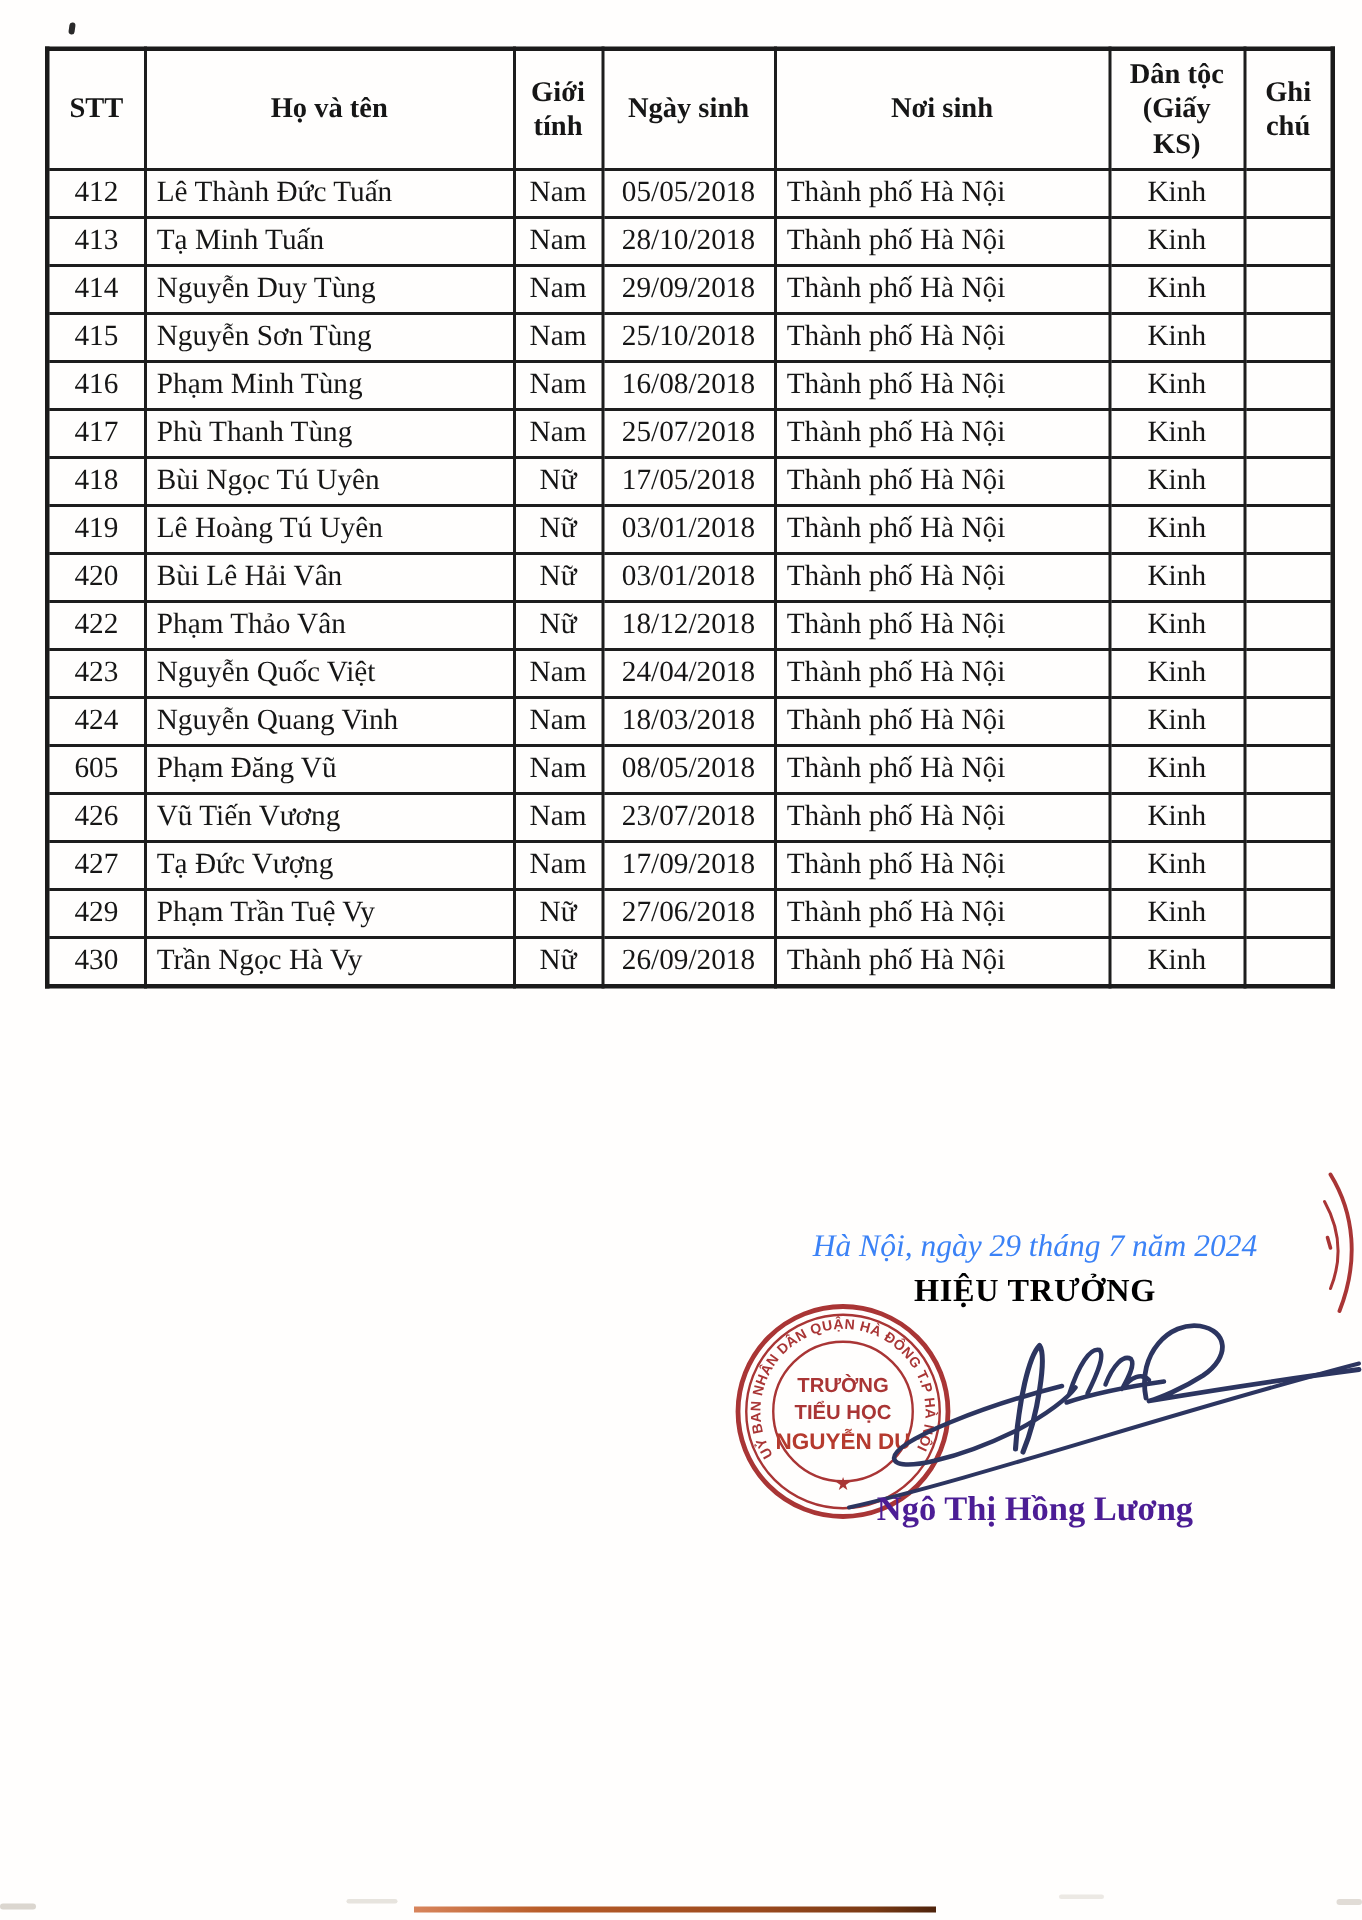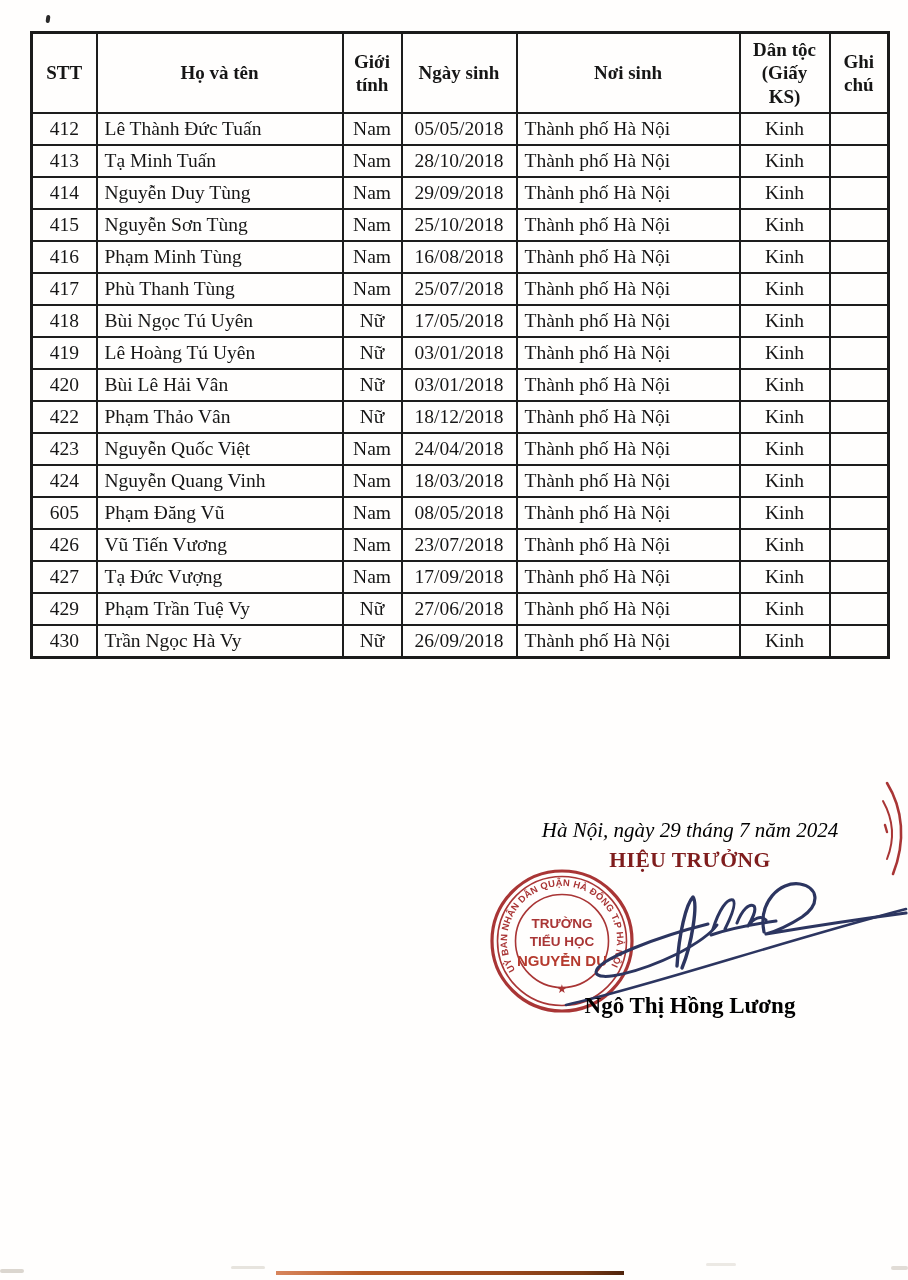--- a/index.html
+++ b/index.html
@@ -39,29 +39,29 @@
     white-space:nowrap;
   }
   .student-table tbody td.cell-name,
   .student-table tbody td.cell-pob{
     text-align:left;
     padding-left:7px;
   }
   
   .date-line{
     position:absolute;left:480px;top:818px;width:420px;
-    text-align:center;font-style:italic;font-size:21px;color:#000000;
+    text-align:center;font-style:italic;font-size:21px;color:#3b82f6;
   }
   .principal-title{
     position:absolute;left:480px;top:848px;width:420px;
-    text-align:center;font-weight:bold;font-size:21.5px;letter-spacing:.5px;color:#7f1d1d;
+    text-align:center;font-weight:bold;font-size:21.5px;letter-spacing:.5px;color:#000000;
   }
   .signer-name{
     position:absolute;left:480px;top:993px;width:420px;
-    text-align:center;font-weight:bold;font-size:23px;color:#000000;
+    text-align:center;font-weight:bold;font-size:23px;color:#4c1d95;
     z-index:6;
   }
   .stamp-svg{position:absolute;left:487px;top:866px;z-index:3;}
   .stamp-svg text{font-family:"Liberation Sans","DejaVu Sans",sans-serif;}
   .signature-svg{position:absolute;left:540px;top:862px;z-index:4;}
   
   .top-speck{
     position:absolute;left:46px;top:15px;width:4px;height:8px;
     background:#2a2a2a;border-radius:2px;transform:rotate(8deg);
   }

